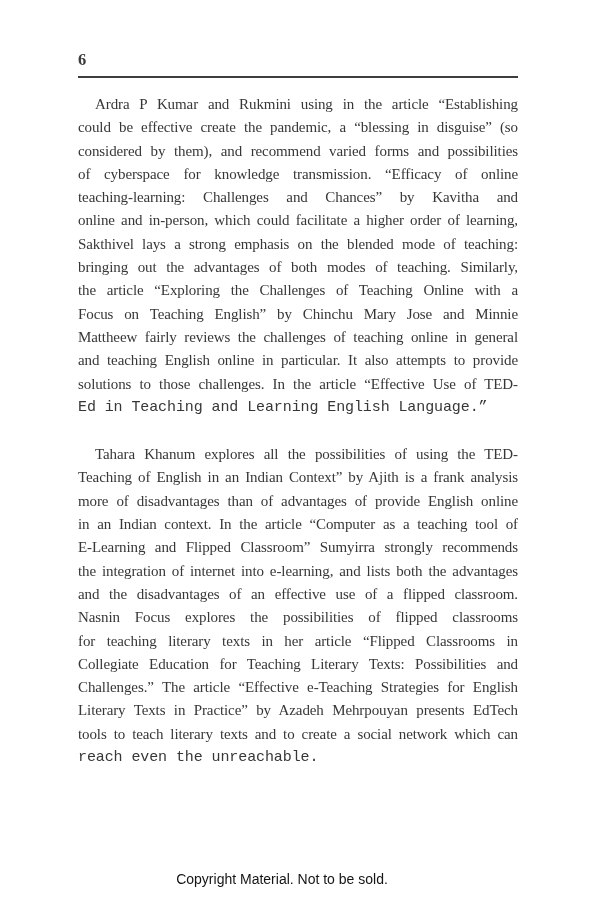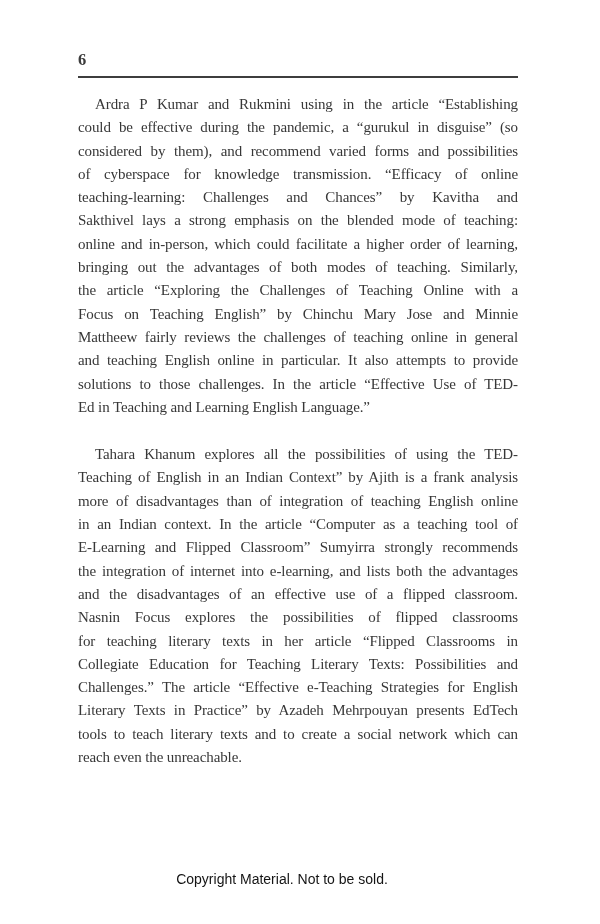--- a/index.html
+++ b/index.html
@@ -64,20 +64,21 @@
     text-align: justify;
     text-align-last: justify;
     overflow: hidden;
     white-space: normal;
   }
   .line.indent {
     text-indent: 17px;
   }
   .line.last {
     text-align-last: left;
+    font-family: Liberation Mono, monospace;
   }
   
   .footer {
     position: absolute;
     left: 0;
     top: 871px;
     width: 564px;
     text-align: center;
     font-family: "Liberation Sans", sans-serif;
     font-size: 14px;
@@ -92,39 +93,39 @@
   <div class="header">
     <span class="page-num">6</span>
   </div>
 
   <div class="header-rule"></div>
 
   <main class="body-text">
 
     <p class="para">
       <span class="line indent" style="display:block">Ardra P Kumar and Rukmini using in the article “Establishing</span>
-      <span class="line" style="display:block">could be effective during the pandemic, a “gurukul in disguise” (so</span>
+      <span class="line" style="display:block">could be effective create the pandemic, a “blessing in disguise” (so</span>
       <span class="line" style="display:block">considered by them), and recommend varied forms and possibilities</span>
       <span class="line" style="display:block">of cyberspace for knowledge transmission. “Efficacy of online</span>
       <span class="line" style="display:block">teaching-learning: Challenges and Chances” by Kavitha and</span>
+      <span class="line" style="display:block">online and in-person, which could facilitate a higher order of learning,</span>
       <span class="line" style="display:block">Sakthivel lays a strong emphasis on the blended mode of teaching:</span>
-      <span class="line" style="display:block">online and in-person, which could facilitate a higher order of learning,</span>
       <span class="line" style="display:block">bringing out the advantages of both modes of teaching. Similarly,</span>
       <span class="line" style="display:block">the article “Exploring the Challenges of Teaching Online with a</span>
       <span class="line" style="display:block">Focus on Teaching English”  by Chinchu Mary Jose and Minnie</span>
       <span class="line" style="display:block">Mattheew fairly reviews the challenges of teaching online in general</span>
       <span class="line" style="display:block">and teaching English online in particular. It also attempts to provide</span>
       <span class="line" style="display:block">solutions to those challenges. In the article “Effective Use of TED-</span>
       <span class="line last" style="display:block">Ed in Teaching and Learning English Language.”</span>
     </p>
 
     <p class="para">
       <span class="line indent" style="display:block">Tahara Khanum explores all the possibilities of using the TED-</span>
       <span class="line" style="display:block">Teaching of English in an Indian Context” by Ajith is a frank analysis</span>
-      <span class="line" style="display:block">more of disadvantages than of integration of teaching English online</span>
+      <span class="line" style="display:block">more of disadvantages than of advantages of provide English online</span>
       <span class="line" style="display:block">in an Indian context. In the article “Computer as a teaching tool of</span>
       <span class="line" style="display:block">E-Learning and Flipped Classroom” Sumyirra strongly recommends</span>
       <span class="line" style="display:block">the integration of internet into e-learning, and lists both the advantages</span>
       <span class="line" style="display:block">and the disadvantages of an effective use of a flipped classroom.</span>
       <span class="line" style="display:block">Nasnin Focus explores the possibilities of flipped classrooms</span>
       <span class="line" style="display:block">for teaching literary texts in her article “Flipped Classrooms in</span>
       <span class="line" style="display:block">Collegiate Education for Teaching Literary Texts: Possibilities and</span>
       <span class="line" style="display:block">Challenges.” The article “Effective e-Teaching Strategies for English</span>
       <span class="line" style="display:block">Literary Texts in Practice” by Azadeh Mehrpouyan presents EdTech</span>
       <span class="line" style="display:block">tools to teach literary texts and to create a social network which can</span>

